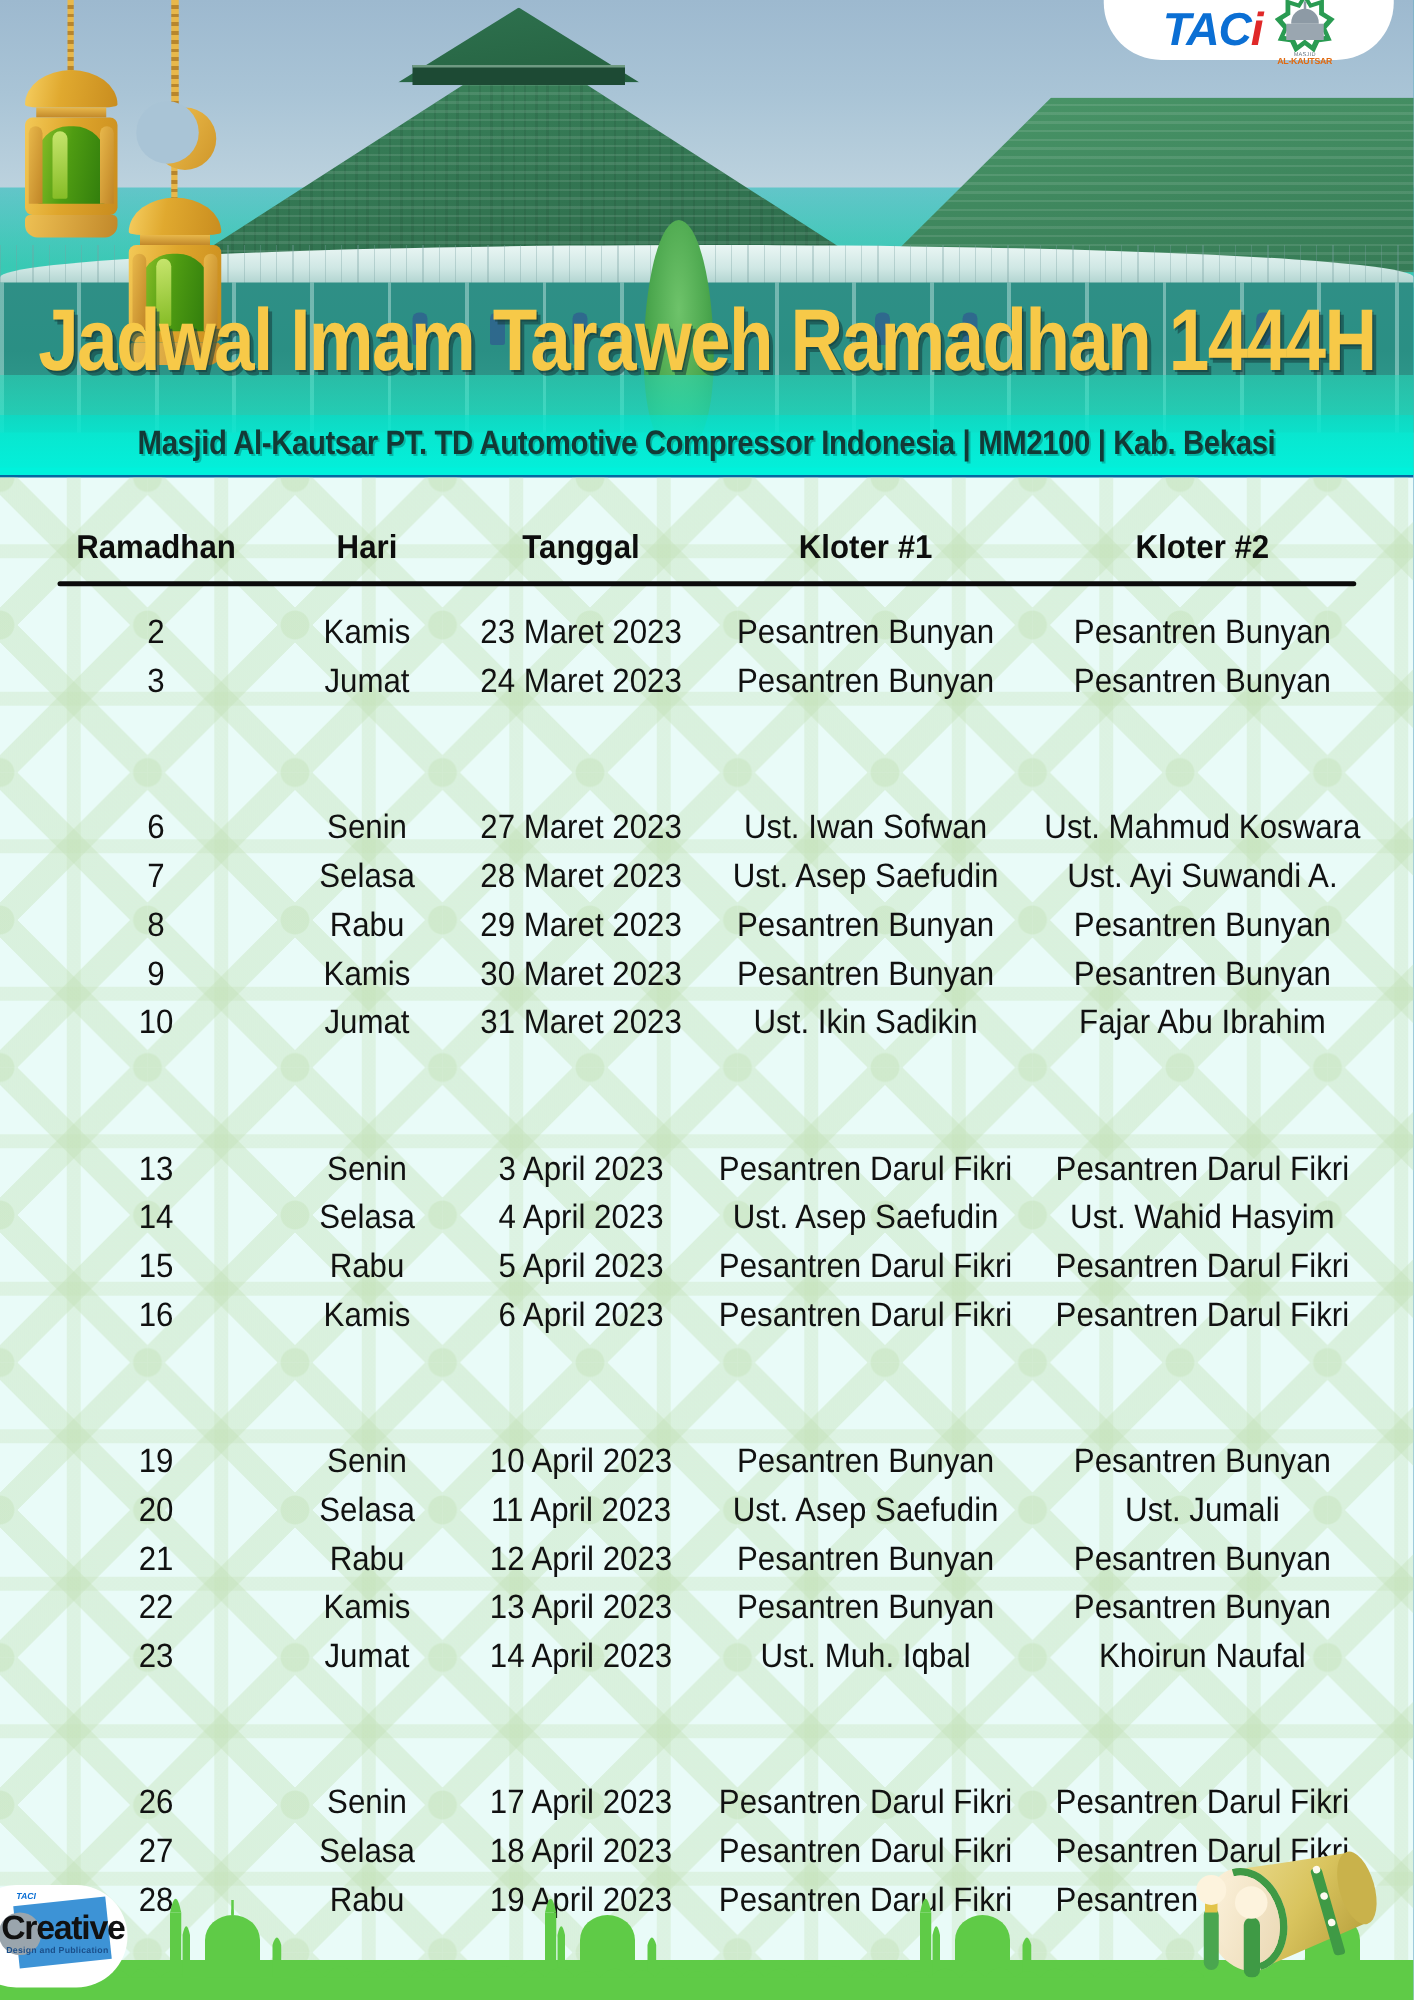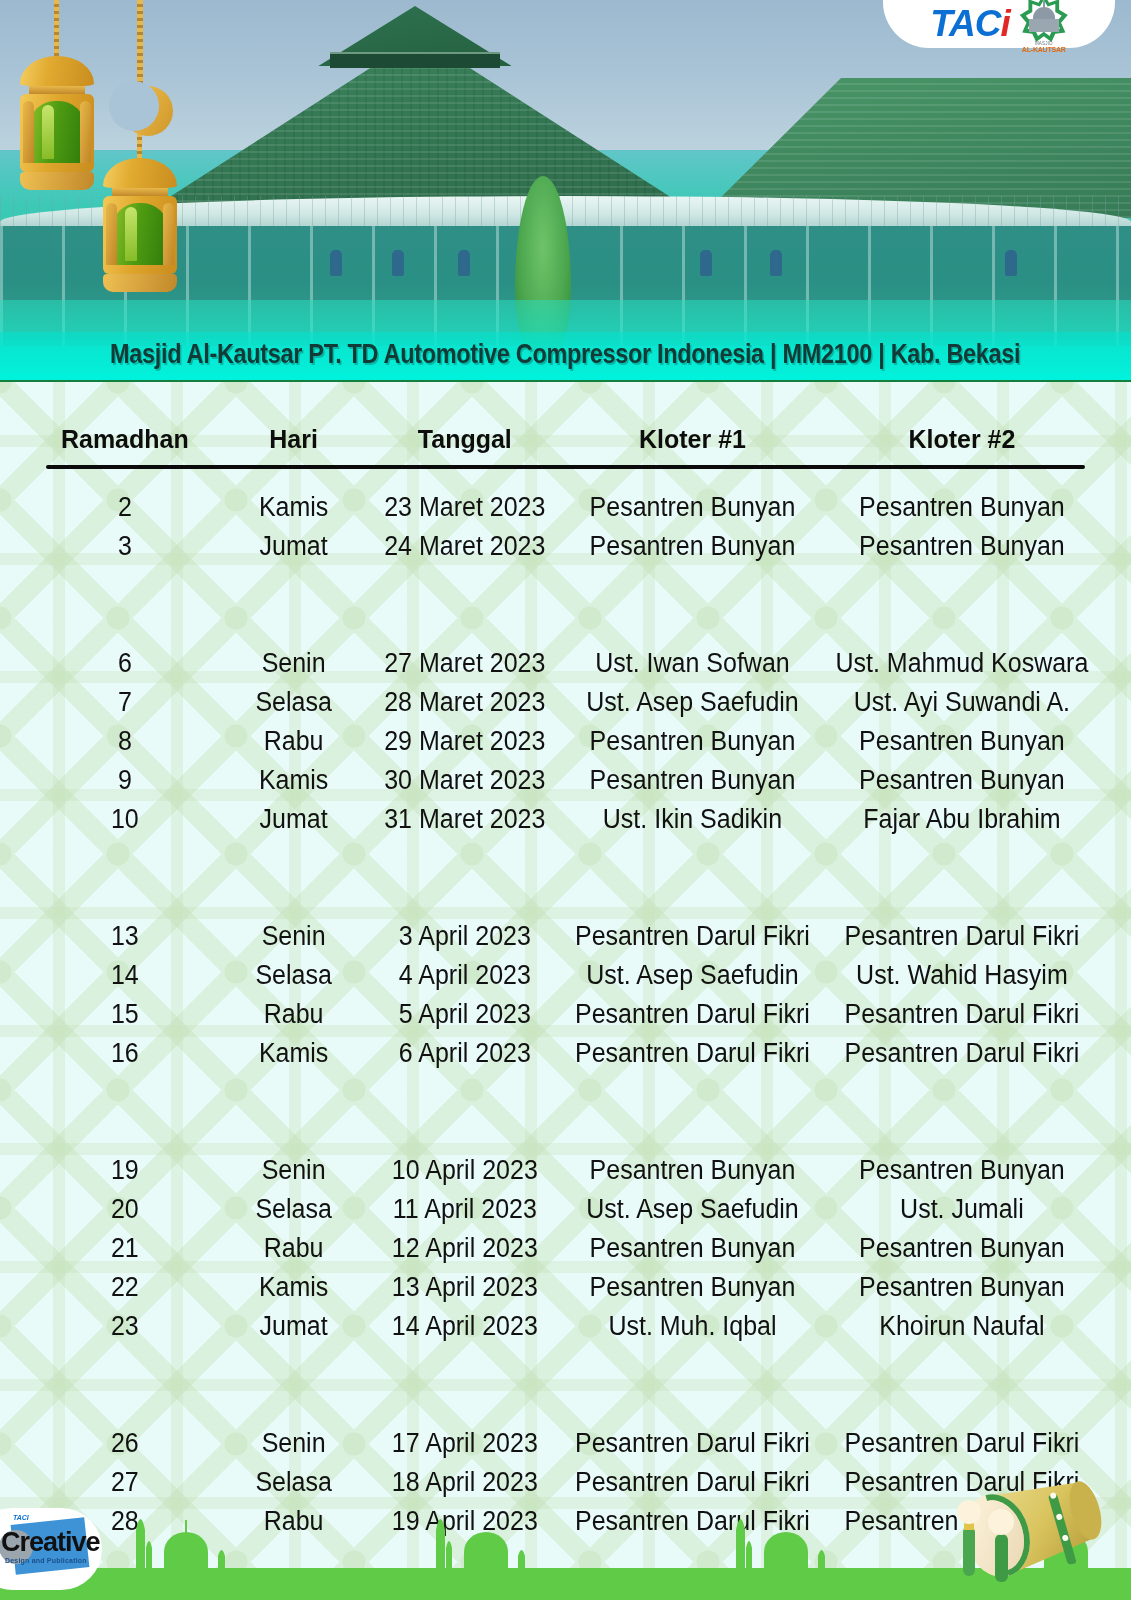--- a/index.html
+++ b/index.html
@@ -5,21 +5,21 @@
   * { margin:0; padding:0; box-sizing:border-box; }
   html,body { width:1131px; height:1600px; }
   body {
     font-family:"Liberation Sans", sans-serif;
     background:#E9FBF8;
     overflow:hidden;
     position:relative;
   }
 
   
-  #poster { position:relative; width:1131px; height:1600px; overflow:hidden; background:#15803d; }
+  #poster { position:relative; width:1131px; height:1600px; overflow:hidden; background:#0369a1; }
 
   
   .header {
     position:absolute; left:0; top:0; width:1131px; height:380px;
     overflow:hidden;
   }
   .photo {
     position:absolute; inset:0;
     background:
       
@@ -266,20 +266,23 @@
         <div class="star8"></div>
           <div class="inner"></div>
         <div class="spire"></div>
           <div class="dome"></div>
           <div class="hall"></div>
         <div class="badge-sub">MASJID</div>
         <div class="badge-txt">AL-KAUTSAR</div>
       </div>
     </div>
 
+    <div class="title-block">
+      <div class="poster-title">Jadwal Imam Taraweh Ramadhan 1444H</div>
+    </div>
     <div class="subbar">
       <div class="poster-sub">Masjid Al-Kautsar PT. TD Automotive Compressor Indonesia | MM2100 | Kab. Bekasi</div>
     </div>
     <div class="cyanline"></div>
   </div>
 
   <div class="pattern"></div>
 
   <div class="table">
     <div class="thead">

